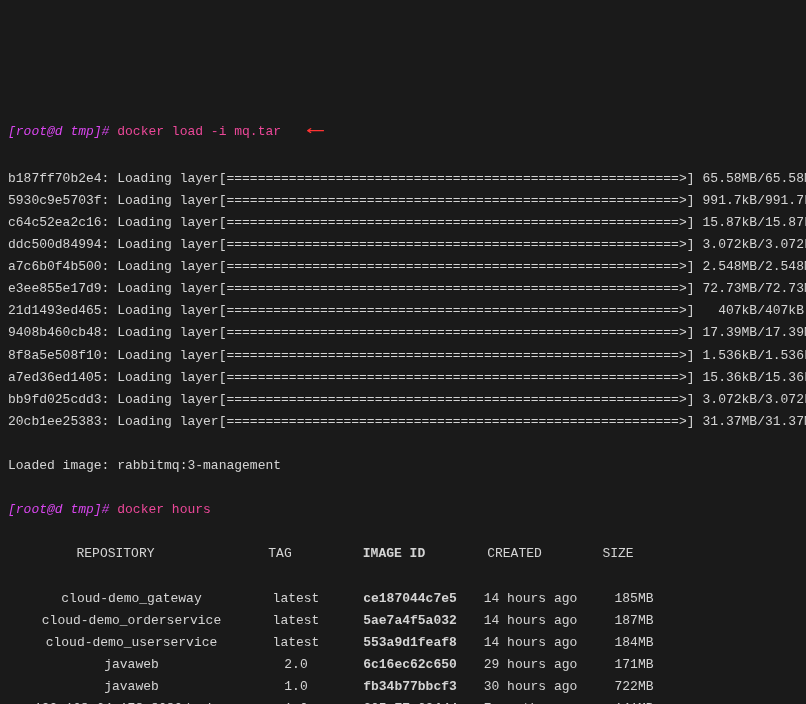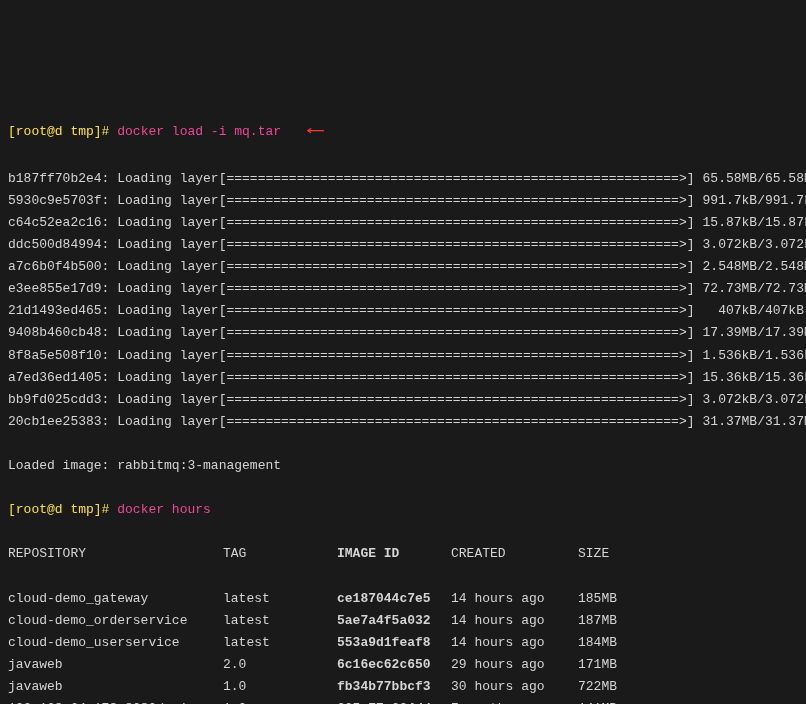--- a/index.html
+++ b/index.html
@@ -11,21 +11,22 @@
       background-color: #1a1a1a;
       color: #d4d4d4;
       font-family: 'Consolas', 'Monaco', 'Courier New', monospace;
       font-size: 13px;
       line-height: 1.7;
       padding: 8px;
       width: 806px;
       white-space: pre;
     }
     .prompt {
-      color: #fde047;
+      color: #d946ef;
+      font-style: italic;
     }
     .command {
       color: #ec4899;
     }
     .arrow {
       color: #ff3333;
       font-size: 16px;
       margin-left: 30px;
       display: inline-block;
       transform: scaleX(1.5);
@@ -43,23 +44,25 @@
     .size {
       color: #d4d4d4;
       margin-left: 8px;
     }
     .table-header {
       color: #d4d4d4;
       font-weight: normal;
     }
     .table-row {
       color: #d4d4d4;
+      margin-left: 16px;
     }
     .col {
       display: inline-block;
+      text-align: center;
     }
     .col-repo { width: 215px; }
     .col-tag { width: 114px; }
     .col-id { width: 114px; font-weight: bold; }
     .col-created { width: 127px; }
     .col-size { width: 80px; }
   </style>
 </head>
 <body>
 

